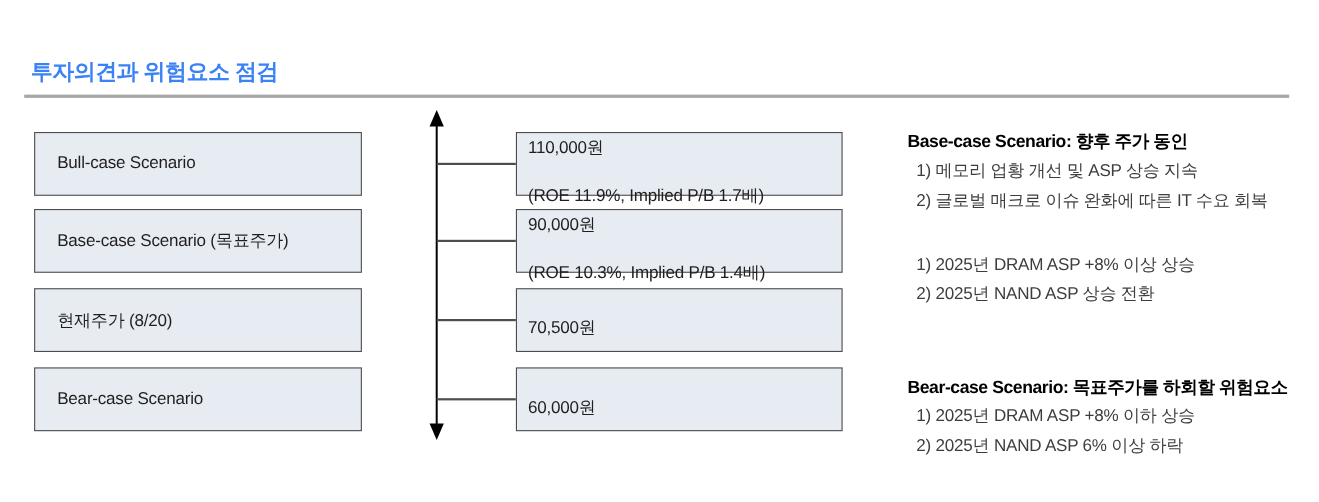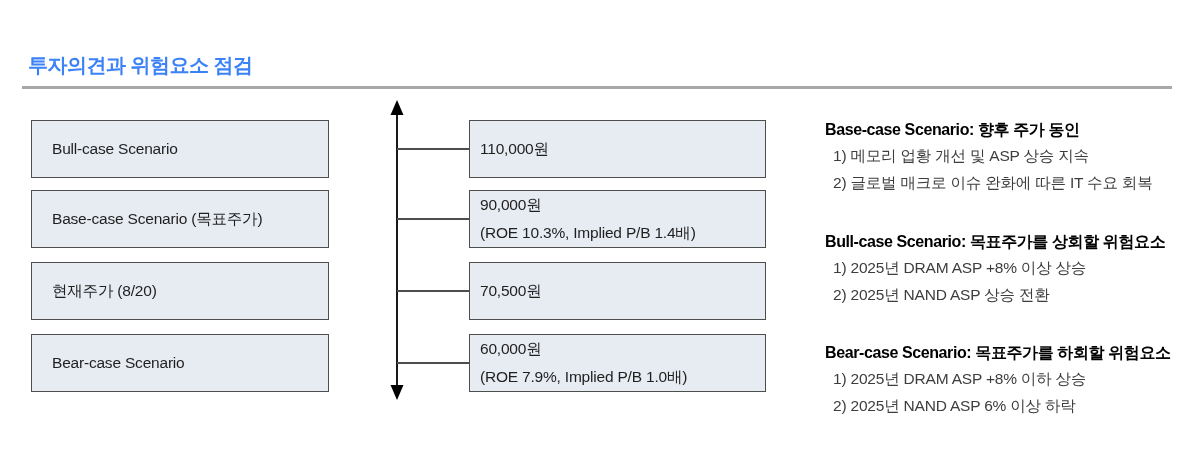--- a/index.html
+++ b/index.html
@@ -56,21 +56,21 @@
     left: 469px; width: 297px; height: 58px;
     background: #e7ebf2;
     border: 1.5px solid #4d4d4d;
     display: flex; flex-direction: column; justify-content: center;
     padding-left: 10px;
     font-size: 15.5px;
     letter-spacing: -0.2px;
     color: #1f1f1f;
     white-space: nowrap;
   }
-  .pbox span { display: block; line-height: 28px; }
+  .pbox span { display: block; line-height: 28px; margin-top: 16px; }
   .pbox .detail:empty { display: none; }
   
   .note {
     position: absolute;
     left: 825px; width: 374px;
     white-space: nowrap;
   }
   .note-heading {
     font-size: 16px;
     font-weight: bold;
@@ -111,41 +111,40 @@
   <polygon points="8,300 1.5,285 14.5,285" fill="#000000"></polygon>
 </svg>
 
 <div class="connector" style="top:148px"></div>
 <div class="connector" style="top:218px"></div>
 <div class="connector" style="top:290px"></div>
 <div class="connector" style="top:362px"></div>
 
 <div class="pbox" style="top:120px">
   <span class="price">110,000원</span>
+  <span class="detail">(ROE 11.9%, Implied P/B 1.7배)</span>
 </div>
 <div class="pbox" style="top:190px">
   <span class="price">90,000원</span>
   <span class="detail">(ROE 10.3%, Implied P/B 1.4배)</span>
 </div>
 <div class="pbox" style="top:262px">
   <span class="price">70,500원</span>
 
 </div>
 <div class="pbox" style="top:334px">
   <span class="price">60,000원</span>
-  <span class="detail">(ROE 7.9%, Implied P/B 1.0배)</span>
 </div>
 
 <div class="note" style="top:116px">
   <div class="note-heading">Base-case Scenario: 향후 주가 동인</div>
   <div class="note-item">1) 메모리 업황 개선 및 ASP 상승 지속</div>
   <div class="note-item">2) 글로벌 매크로 이슈 완화에 따른 IT 수요 회복</div>
 </div>
 <div class="note" style="top:228px">
-  <div class="note-heading">Bull-case Scenario: 목표주가를 상회할 위험요소</div>
   <div class="note-item">1) 2025년 DRAM ASP +8% 이상 상승</div>
   <div class="note-item">2) 2025년 NAND ASP 상승 전환</div>
 </div>
 <div class="note" style="top:339px">
   <div class="note-heading">Bear-case Scenario: 목표주가를 하회할 위험요소</div>
   <div class="note-item">1) 2025년 DRAM ASP +8% 이하 상승</div>
   <div class="note-item">2) 2025년 NAND ASP 6% 이상 하락</div>
 </div>
 
 </body></html>

